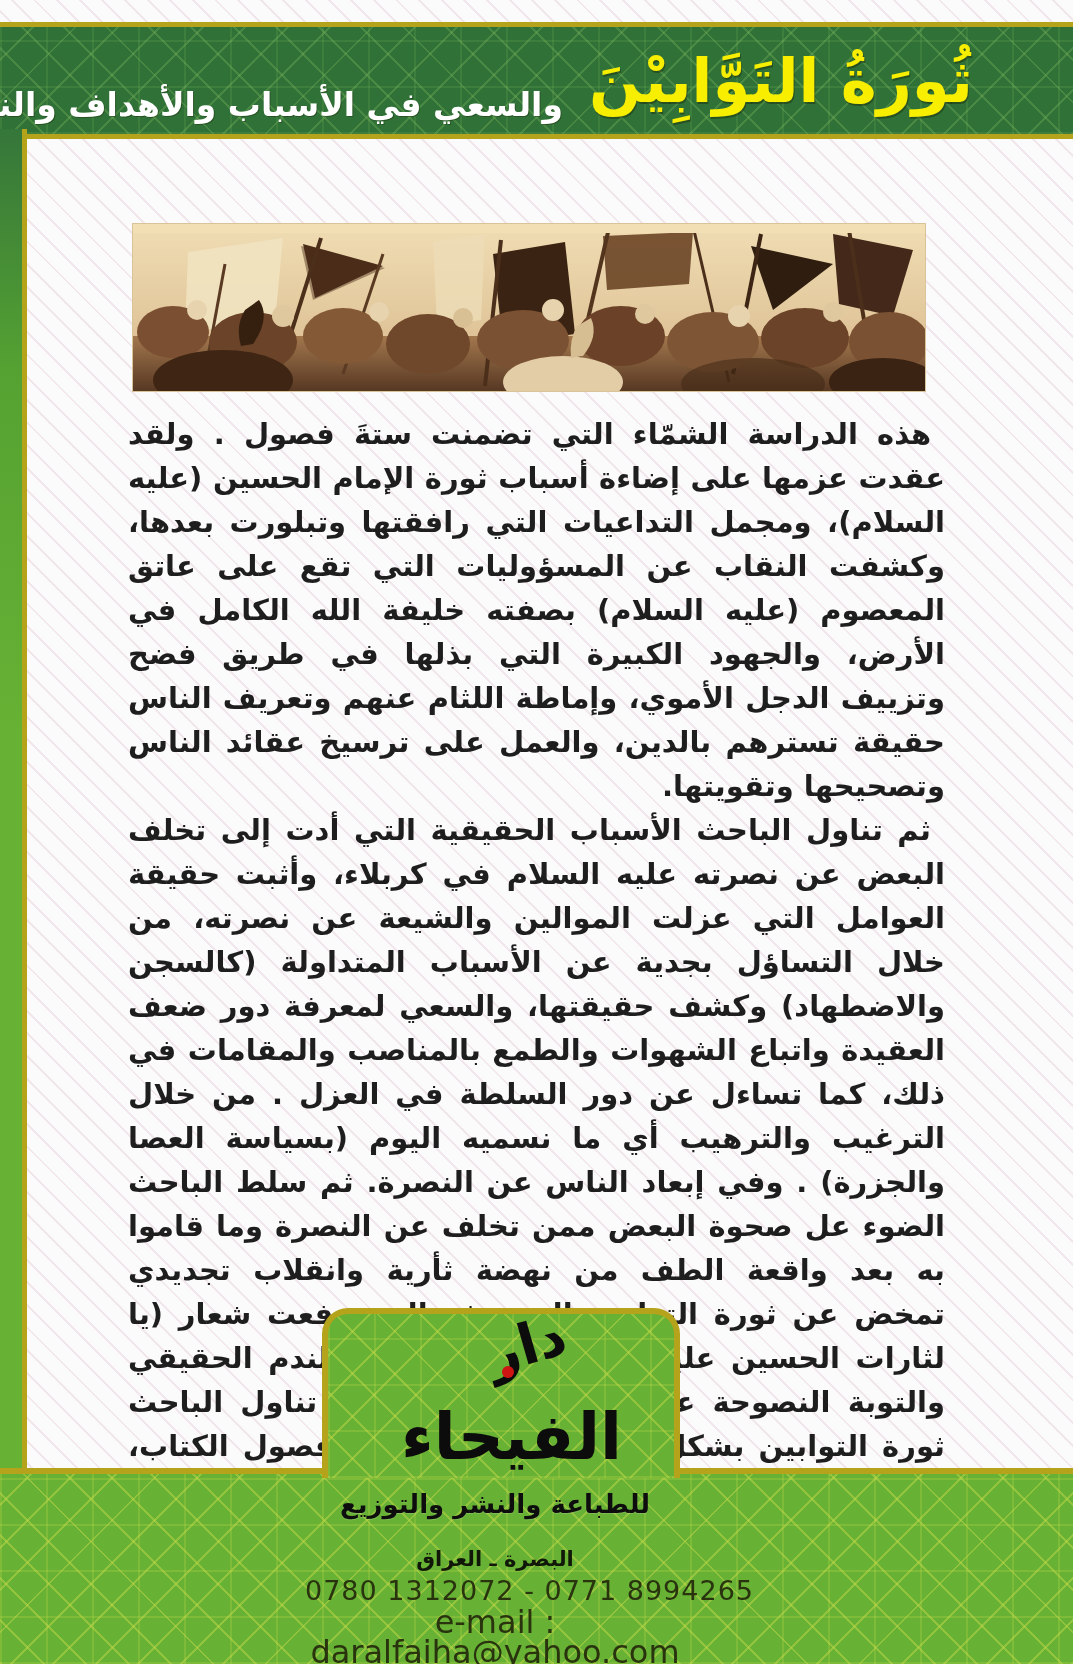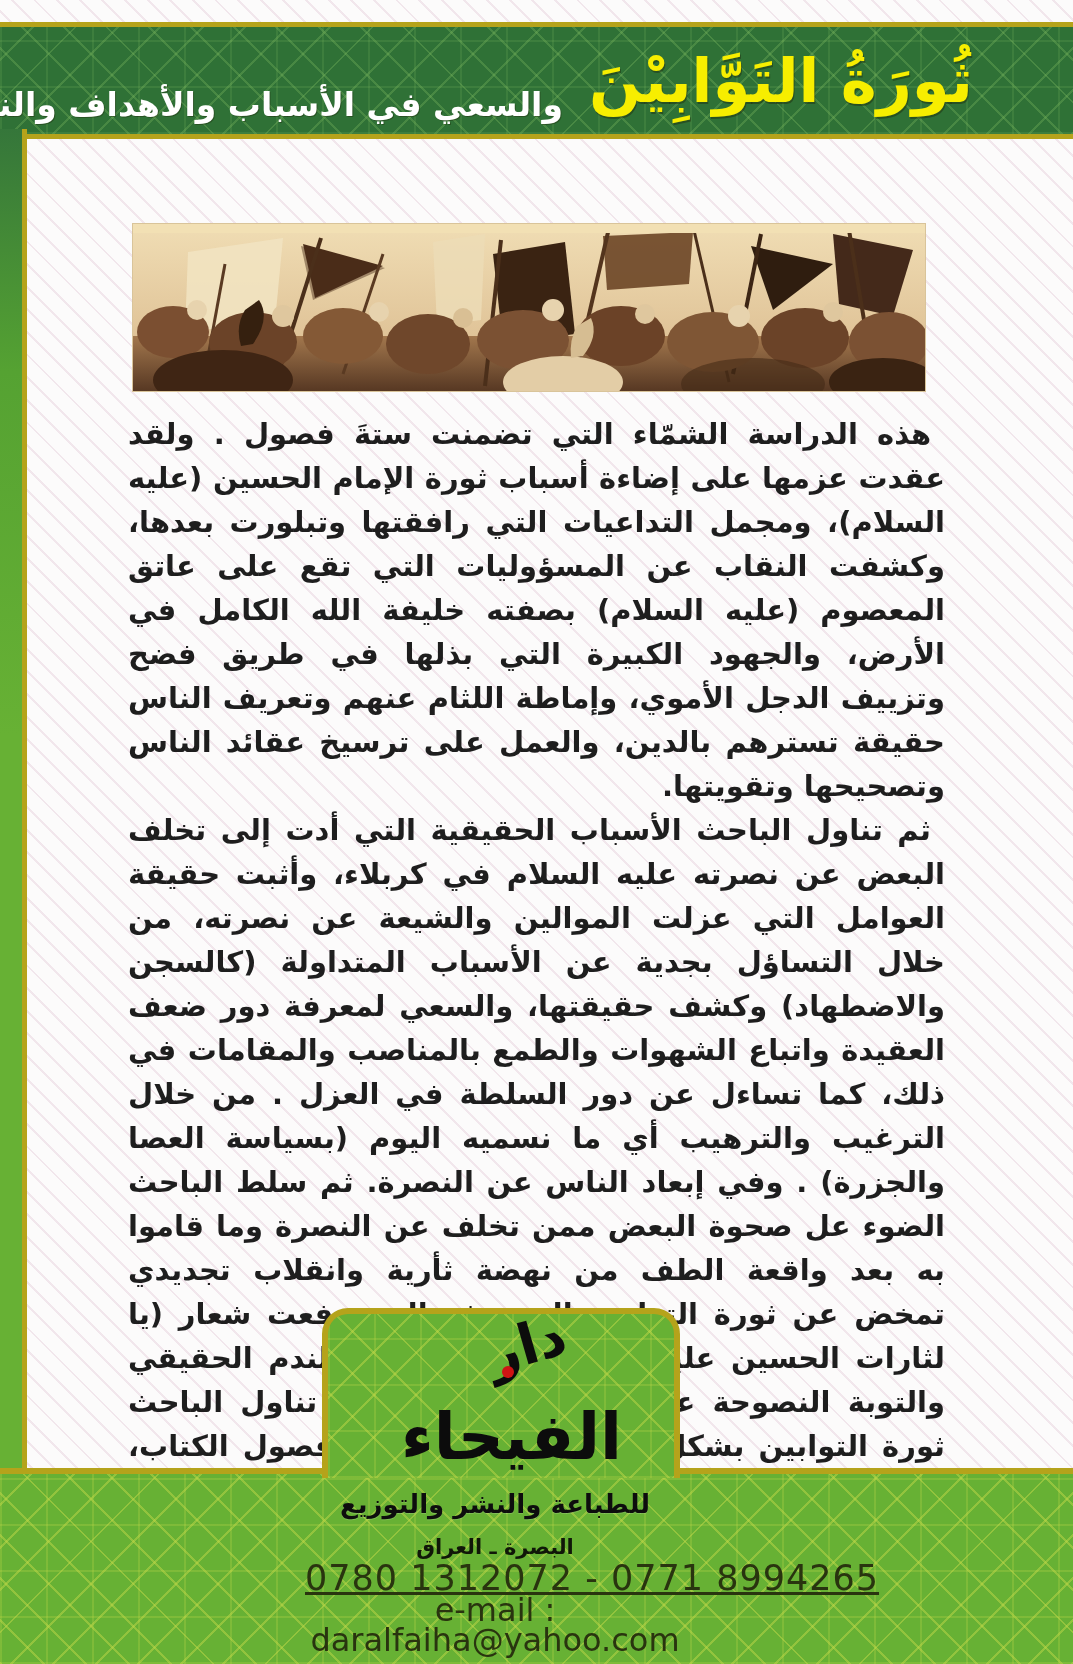--- a/index.html
+++ b/index.html
@@ -87,25 +87,24 @@
     position:absolute;left:0;top:1468px;width:1073px;height:190px;
     border-top:6px solid #b5a31b;z-index:2;box-sizing:content-box;
   }
   .footer-inner{
     width:380px;margin-left:305px;text-align:center;direction:rtl;padding-top:2px;
   }
   .pub-tagline{
     font-size:26px;font-weight:bold;color:#0d0d0d;line-height:56px;
     text-shadow:0 1px 0 rgba(255,255,255,.15);
   }
-  .pub-location{font-size:21px;font-weight:bold;color:#101708;line-height:30px;}
+  .pub-location{font-size:21px;font-weight:bold;color:#101708;line-height:30px;margin-top:12px;}
   .pub-phones{
-    direction:ltr;font-size:35px;color:#29340f;line-height:33px;letter-spacing:1px;
+    direction:ltr;font-size:27px;color:#29340f;line-height:33px;letter-spacing:1px;
     white-space:nowrap;
-    text-decoration:underline;
   }
   .pub-email{direction:ltr;font-size:32px;color:#29340f;line-height:30px;}
 </style>
 </head>
 <body>
 
 <div class="page">
 
   <div class="header-band pat-dark">
     <span class="book-title">ثُورَةُ التَوَّابِيْنَ</span>

